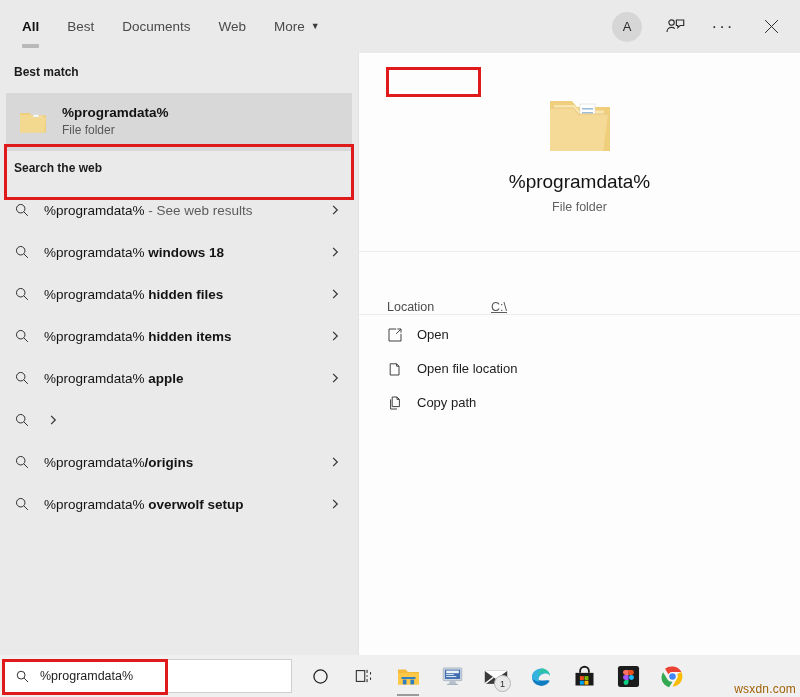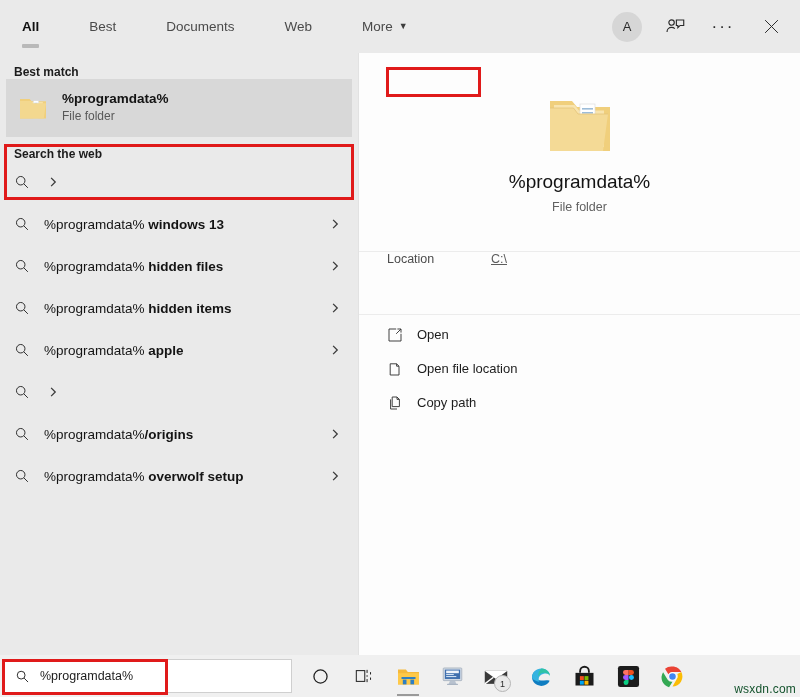--- a/index.html
+++ b/index.html
@@ -33,21 +33,20 @@
     background: #eaeaea;
     display: flex;
     align-items: stretch;
     flex: 0 0 auto;
     position: relative;
   }
   #tabs {
     display: flex;
     align-items: stretch;
     padding-left: 8px;
-    gap: 22px;
   }
   .tab {
     display: flex;
     align-items: center;
     padding: 0 14px;
     font-size: 13.5px;
     color: #4a4a4a;
     position: relative;
     cursor: default;
   }
@@ -117,21 +116,21 @@
     background: #fdfdfd;
     border-left: 1px solid #e2e2e2;
     position: relative;
   }
 
   
   .section-label {
     font-size: 12px;
     font-weight: bold;
     color: #1c1c1c;
-    padding: 10px 14px 0 14px;
+    padding: 10px 14px 14px 14px;
   }
   #best-match-wrap {
     position: relative;
     margin: 0 6px;
   }
   #best-match-row {
     display: flex;
     align-items: center;
     height: 58px;
     background: #d8d8d8;
@@ -193,21 +192,21 @@
     color: #131313;
   }
   #preview-sub {
     margin-top: 7px;
     font-size: 12.5px;
     color: #616161;
   }
   #location-row {
     height: 62px;
     display: flex;
-    align-items: flex-start;
+    align-items: flex-end;
     padding-left: 28px;
     border-bottom: 1px solid #ececec;
   }
   #location-label {
     font-size: 12.5px;
     color: #4c4c4c;
     width: 104px;
   }
   #location-value {
     font-size: 12.5px;
@@ -298,21 +297,21 @@
     left: 11px;
     right: 11px;
     height: 2px;
     background: #9a9a9a;
   }
   #watermark {
     position: absolute;
     right: 4px;
     bottom: 1px;
     font-size: 12px;
-    color: #14532d;
+    color: #a16207;
     z-index: 30;
     letter-spacing: 0.2px;
   }
 </style>
 </head>
 <body>
 
 <div id="search-window">
 
   <div id="header">
@@ -391,34 +390,35 @@
       <div class="section-label">Search the web</div>
 
       <div id="web-list">
           <div class="web-row">
             <span class="mag">
               <svg width="16" height="16" viewBox="0 0 20 20" fill="none" stroke="#2f2f2f" stroke-width="1.25">
                 <circle cx="8.4" cy="8.4" r="5.3"></circle>
                 <line x1="12.3" y1="12.3" x2="17.3" y2="17.3"></line>
               </svg>
             </span>
-            <span class="chev">
-              <svg width="12" height="12" viewBox="0 0 16 16" fill="none" stroke="#3a3a3a" stroke-width="1.7">
-                <polyline points="5.5,2.5 11,8 5.5,13.5"></polyline>
-              </svg>
-            </span>
-          </div>
-          <div class="web-row">
-            <span class="mag">
-              <svg width="16" height="16" viewBox="0 0 20 20" fill="none" stroke="#2f2f2f" stroke-width="1.25">
-                <circle cx="8.4" cy="8.4" r="5.3"></circle>
-                <line x1="12.3" y1="12.3" x2="17.3" y2="17.3"></line>
-              </svg>
-            </span>
-            <span class="label"><span class="qpart">%programdata%</span><span class="bpart"> windows 13</span><span class="spart"></span></span>
+            <span class="label"><span class="qpart">%programdata%</span><span class="bpart"></span><span class="spart"> - See web results</span></span>
+            <span class="chev">
+              <svg width="12" height="12" viewBox="0 0 16 16" fill="none" stroke="#3a3a3a" stroke-width="1.7">
+                <polyline points="5.5,2.5 11,8 5.5,13.5"></polyline>
+              </svg>
+            </span>
+          </div>
+          <div class="web-row">
+            <span class="mag">
+              <svg width="16" height="16" viewBox="0 0 20 20" fill="none" stroke="#2f2f2f" stroke-width="1.25">
+                <circle cx="8.4" cy="8.4" r="5.3"></circle>
+                <line x1="12.3" y1="12.3" x2="17.3" y2="17.3"></line>
+              </svg>
+            </span>
+            <span class="label"><span class="qpart">%programdata%</span><span class="bpart"> windows 18</span><span class="spart"></span></span>
             <span class="chev">
               <svg width="12" height="12" viewBox="0 0 16 16" fill="none" stroke="#3a3a3a" stroke-width="1.7">
                 <polyline points="5.5,2.5 11,8 5.5,13.5"></polyline>
               </svg>
             </span>
           </div>
           <div class="web-row">
             <span class="mag">
               <svg width="16" height="16" viewBox="0 0 20 20" fill="none" stroke="#2f2f2f" stroke-width="1.25">
                 <circle cx="8.4" cy="8.4" r="5.3"></circle>

